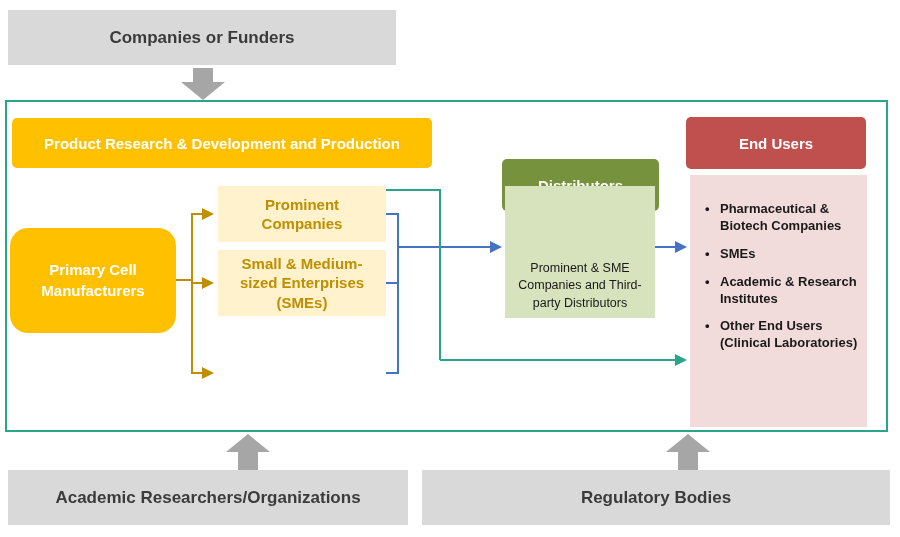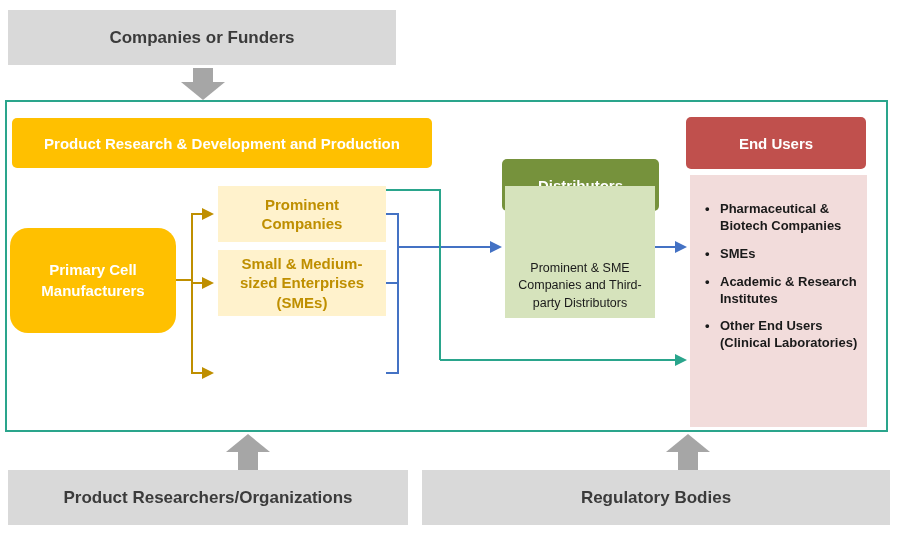--- a/index.html
+++ b/index.html
@@ -100,21 +100,21 @@
       <li>Academic &amp; Research Institutes</li>
       <li>Other End Users (Clinical Laboratories)</li>
     </ul>
   </div>
 
   <div class="abs blockarrow arr-academic">
     <div class="head-up"></div>
     <div class="shaft"></div>
   </div>
   <div class="abs center gray-box academic">
-    <span>Product Researchers/Organizations</span>
+    <span>Academic Researchers/Organizations</span>
   </div>
   <div class="abs blockarrow arr-regulatory">
     <div class="head-up"></div>
     <div class="shaft"></div>
   </div>
   <div class="abs center gray-box regulatory">
     <span>Regulatory Bodies</span>
   </div>
 
   <svg class="abs connectors" width="900" height="537" viewBox="0 0 900 537">

